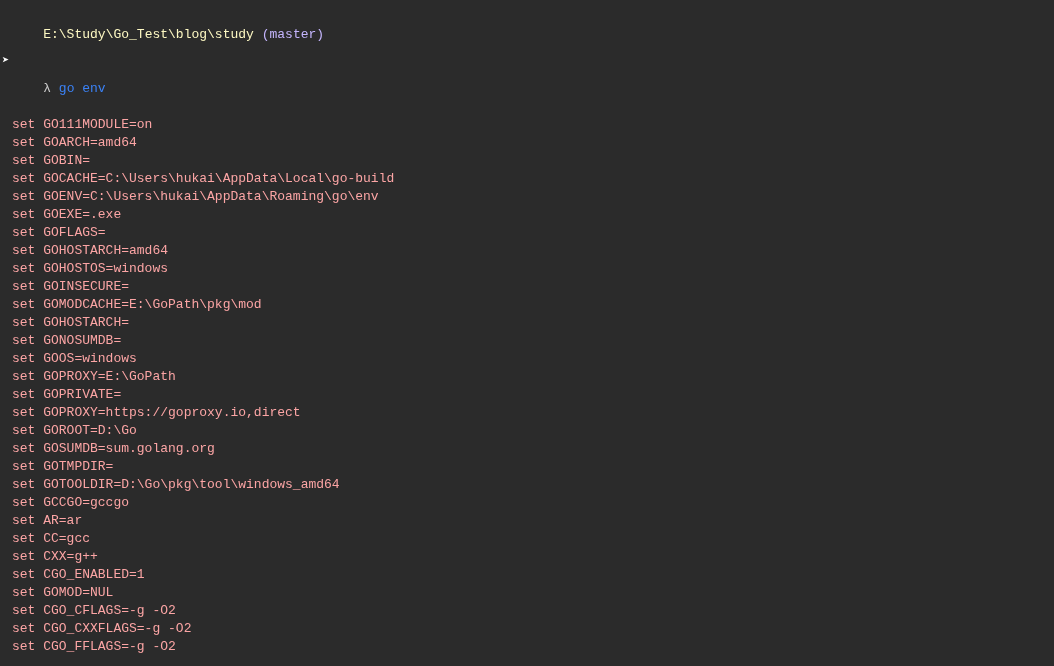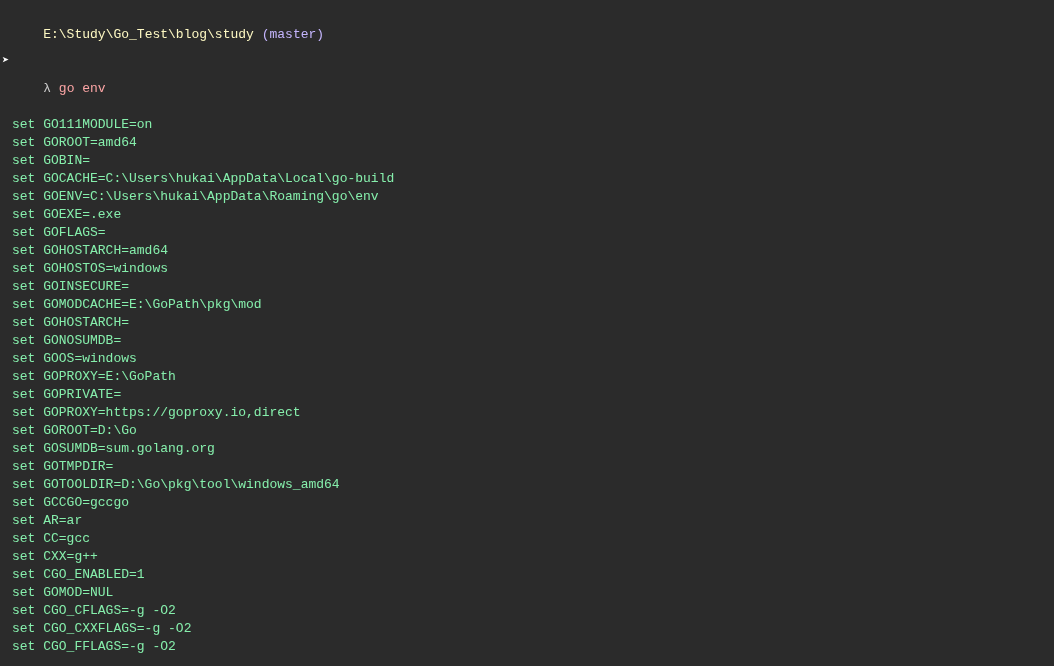--- a/index.html
+++ b/index.html
@@ -25,25 +25,25 @@
     .prompt-path {
       color: #fef9c3;
     }
     .prompt-branch {
       color: #c4b5fd;
     }
     .prompt-symbol {
       color: #cccccc;
     }
     .command {
-      color: #fca5a5;
+      color: #3b82f6;
       font-family: Liberation Mono, monospace;
     }
     .output-line {
-      color: #86efac;
+      color: #fca5a5;
     }
     .cursor-arrow {
       position: absolute;
       left: 2px;
       top: 52px;
       color: #ffffff;
       font-size: 12px;
       pointer-events: none;
     }
   </style>
@@ -52,21 +52,21 @@
 
 <div class="terminal">
   <div class="terminal-line">
     <span class="prompt-path">E:\Study\Go_Test\blog\study</span> <span class="prompt-branch">(master)</span>
   </div>
   <div class="terminal-line">
     <span class="prompt-symbol">λ</span> <span class="command">go env</span>
   </div>
   <div id="output-container">
       <div class="terminal-line output-line">set GO111MODULE=on</div>
-      <div class="terminal-line output-line">set GOROOT=amd64</div>
+      <div class="terminal-line output-line">set GOARCH=amd64</div>
       <div class="terminal-line output-line">set GOBIN=</div>
       <div class="terminal-line output-line">set GOCACHE=C:\Users\hukai\AppData\Local\go-build</div>
       <div class="terminal-line output-line">set GOENV=C:\Users\hukai\AppData\Roaming\go\env</div>
       <div class="terminal-line output-line">set GOEXE=.exe</div>
       <div class="terminal-line output-line">set GOFLAGS=</div>
       <div class="terminal-line output-line">set GOHOSTARCH=amd64</div>
       <div class="terminal-line output-line">set GOHOSTOS=windows</div>
       <div class="terminal-line output-line">set GOINSECURE=</div>
       <div class="terminal-line output-line">set GOMODCACHE=E:\GoPath\pkg\mod</div>
       <div class="terminal-line output-line">set GOHOSTARCH=</div>

